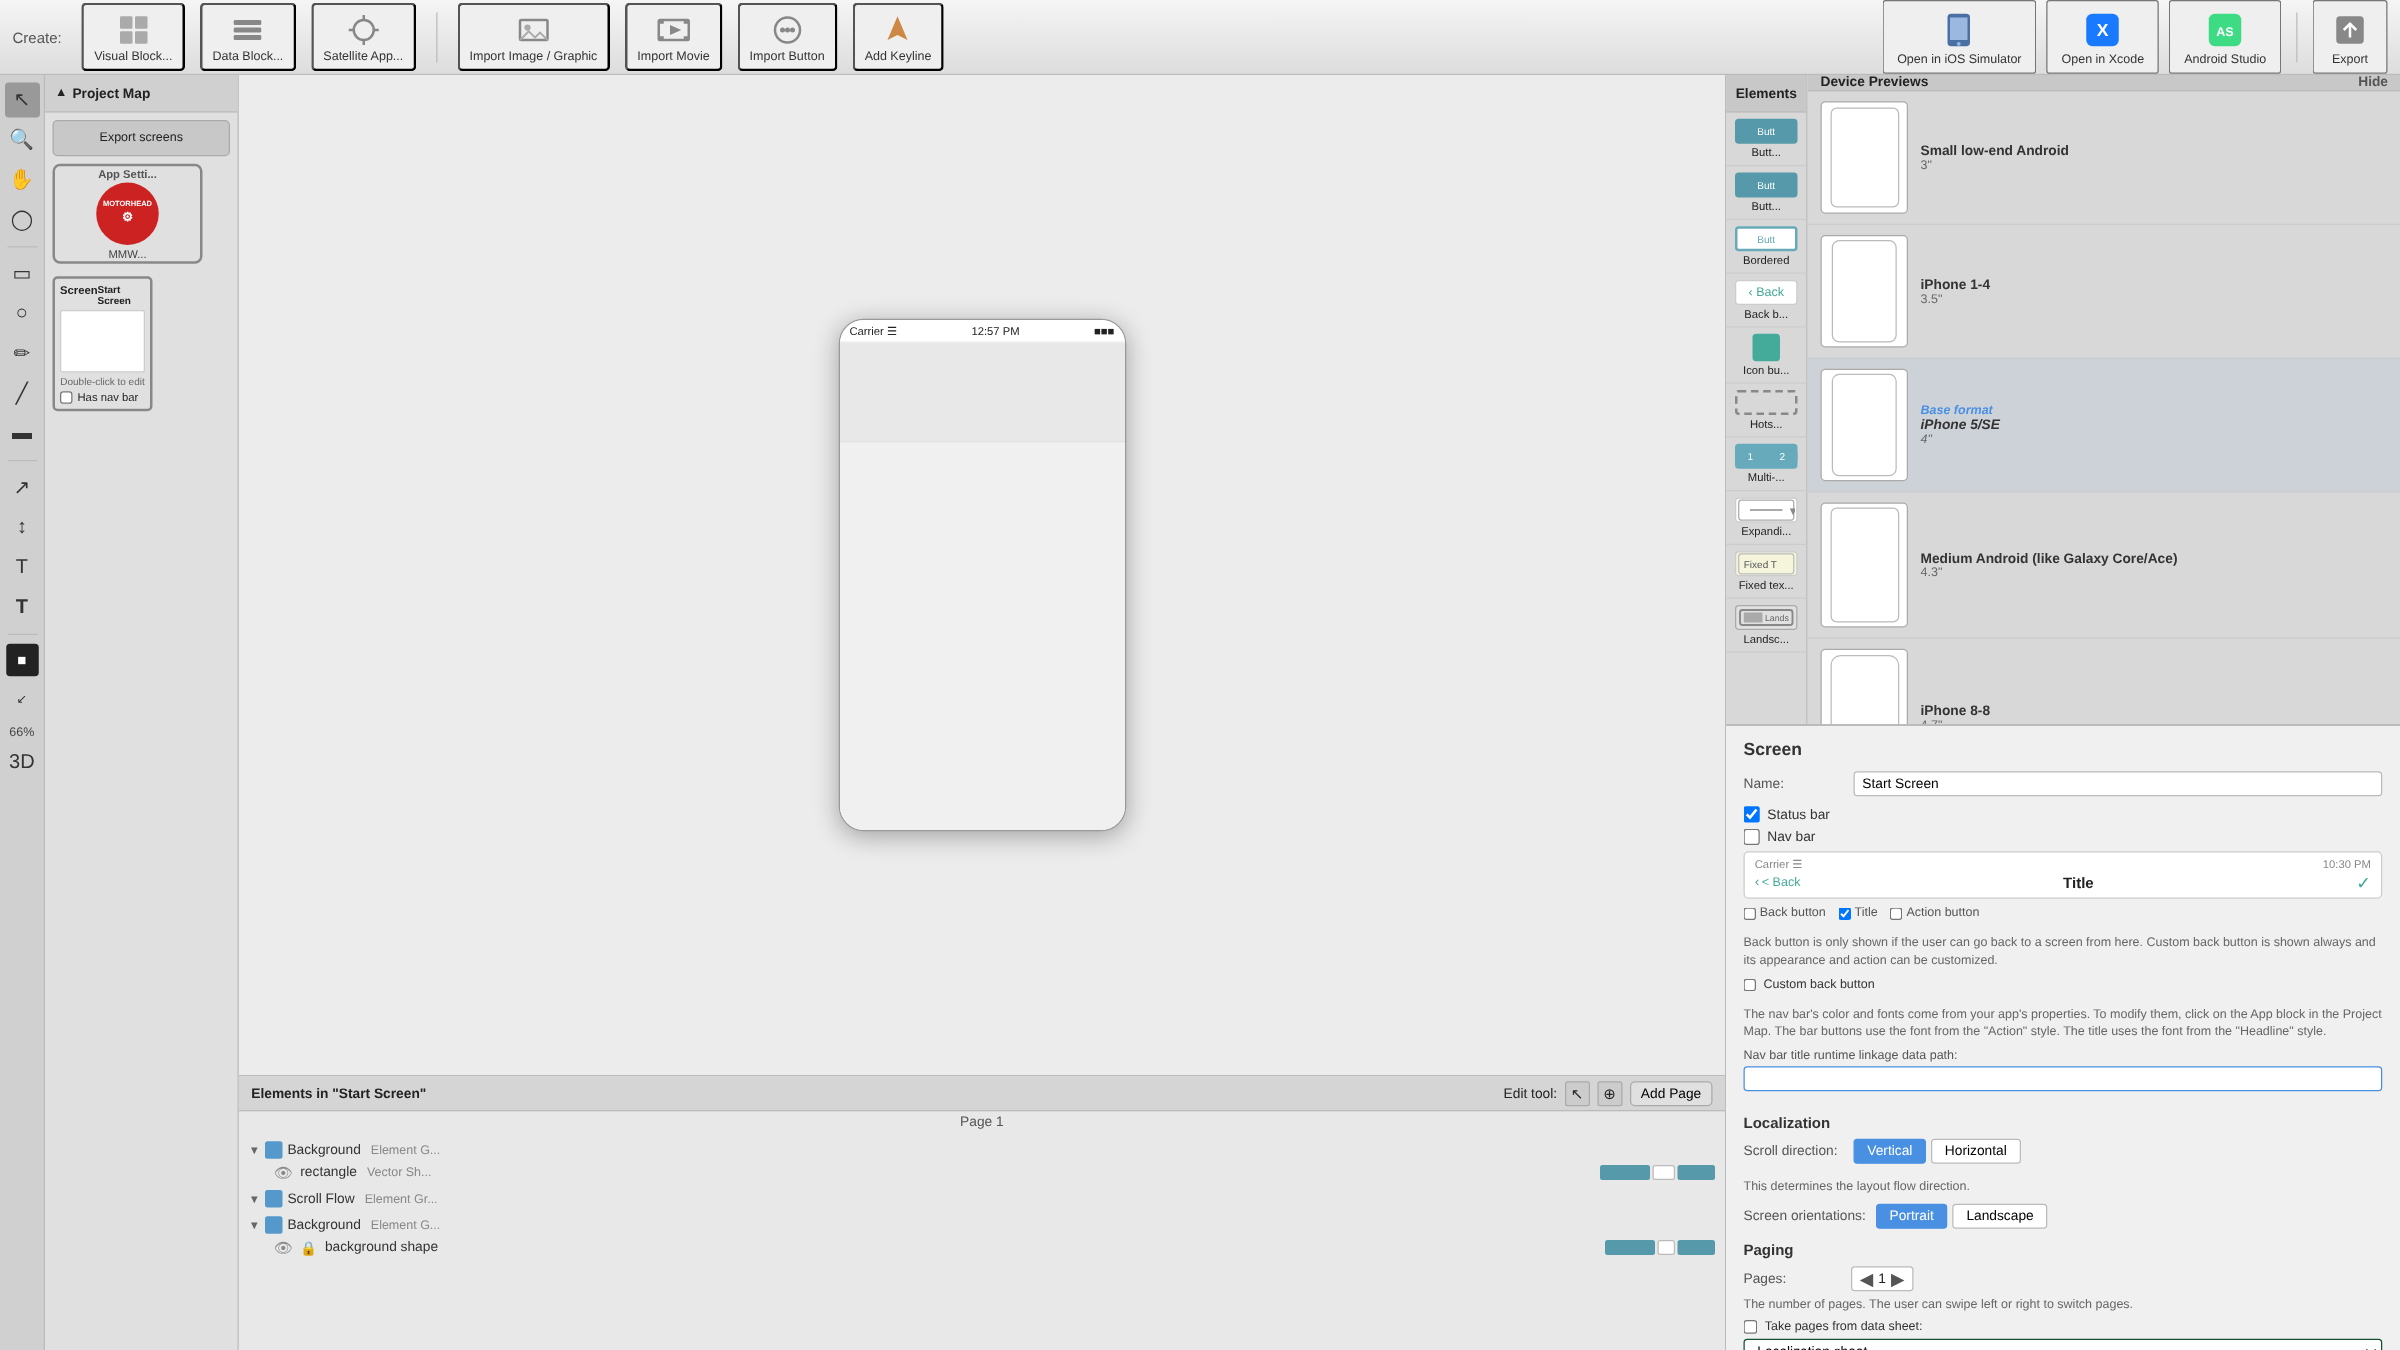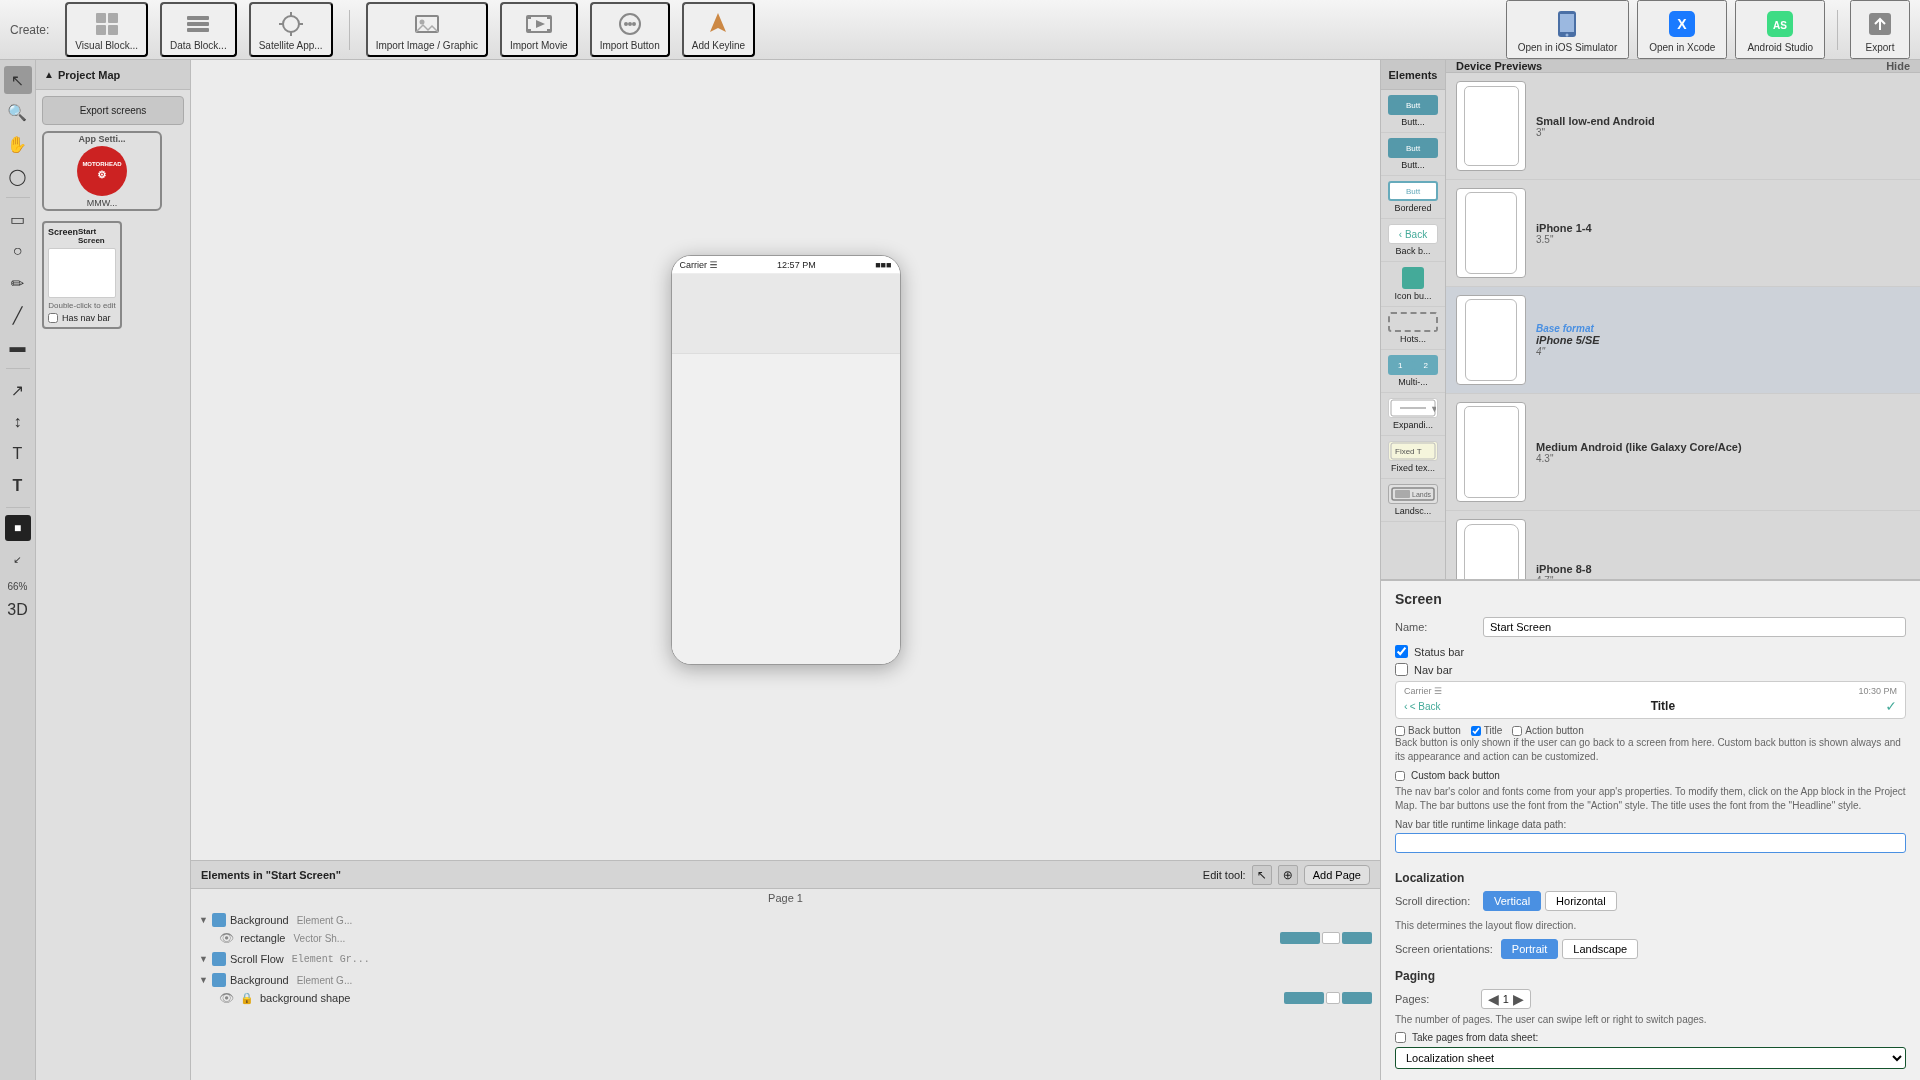--- a/index.html
+++ b/index.html
@@ -99,21 +99,21 @@
     .prop-section { font-size: 12px; font-weight: 600; color: #333; margin: 10px 0 6px; }
     .checkbox-row { display: flex; align-items: center; gap: 6px; font-size: 11px; color: #333; margin-bottom: 5px; }
     .nav-preview { border: 1px solid #ccc; border-radius: 4px; background: white; padding: 4px 8px; margin-bottom: 6px; }
     .nav-preview-inner { display: flex; align-items: center; justify-content: space-between; }
     .nav-back { color: #4a9; font-size: 11px; display: flex; align-items: center; gap: 2px; }
     .nav-title-text { font-size: 12px; font-weight: 600; }
     .nav-check { color: #4a9; font-size: 14px; }
     .nav-bar-status { font-size: 9px; color: #888; display: flex; justify-content: space-between; margin-bottom: 2px; }
     .nav-options-row { display: flex; align-items: center; gap: 10px; font-size: 10px; color: #555; }
     .nav-option-check { display: flex; align-items: center; gap: 3px; }
-    .nav-desc { font-size: 10px; color: #666; line-height: 1.4; margin-bottom: 6px; }
+    .nav-desc { font-size: 10px; color: #666; line-height: 1.4; margin-bottom: 6px; margin-top: 12px; }
     .nav-data-label { font-size: 10px; color: #555; margin-bottom: 3px; }
     .nav-data-input { width: 100%; border: 1px solid #4a90e2; border-radius: 3px; padding: 3px 6px; font-size: 11px; background: white; margin-bottom: 8px; }
     .orient-btn-group { display: flex; gap: 4px; }
     .orient-btn { border: 1px solid #bbb; border-radius: 3px; padding: 3px 10px; font-size: 11px; cursor: pointer; background: white; }
     .orient-btn.active { background: #4a90e2; color: white; border-color: #4a90e2; }
     .screen-orient-row { display: flex; gap: 4px; }
     .screen-orient-btn { border: 1px solid #bbb; border-radius: 3px; padding: 3px 10px; font-size: 11px; cursor: pointer; background: white; }
     .screen-orient-btn.active { background: #4a90e2; color: white; border-color: #4a90e2; }
     .pages-row { display: flex; align-items: center; gap: 6px; margin-bottom: 4px; }
     .pages-stepper { display: flex; align-items: center; gap: 2px; border: 1px solid #bbb; border-radius: 3px; padding: 1px 4px; background: white; font-size: 11px; }
@@ -366,21 +366,21 @@
               <div class="bar-segment" style="width:30px; background:#5599aa;"></div>
             </div>
           </div>
         </div>
 
         <div class="tree-group">
           <div class="tree-group-header">
             <span class="tree-group-arrow">▼</span>
             <span class="tree-group-icon" style="background:#5599cc;"></span>
             <span>Scroll Flow</span>
-            <span style="color:#888; font-size:10px; margin-left:4px;font-family:Liberation Mono, monospace;">Element Gr...</span>
+            <span style="color:#888; font-size:10px; margin-left:4px;">Element Gr...</span>
           </div>
         </div>
 
         <div class="tree-group">
           <div class="tree-group-header">
             <span class="tree-group-arrow">▼</span>
             <span class="tree-group-icon" style="background:#5599cc;"></span>
             <span>Background</span>
             <span style="color:#888; font-size:10px; margin-left:4px;">Element G...</span>
           </div>

